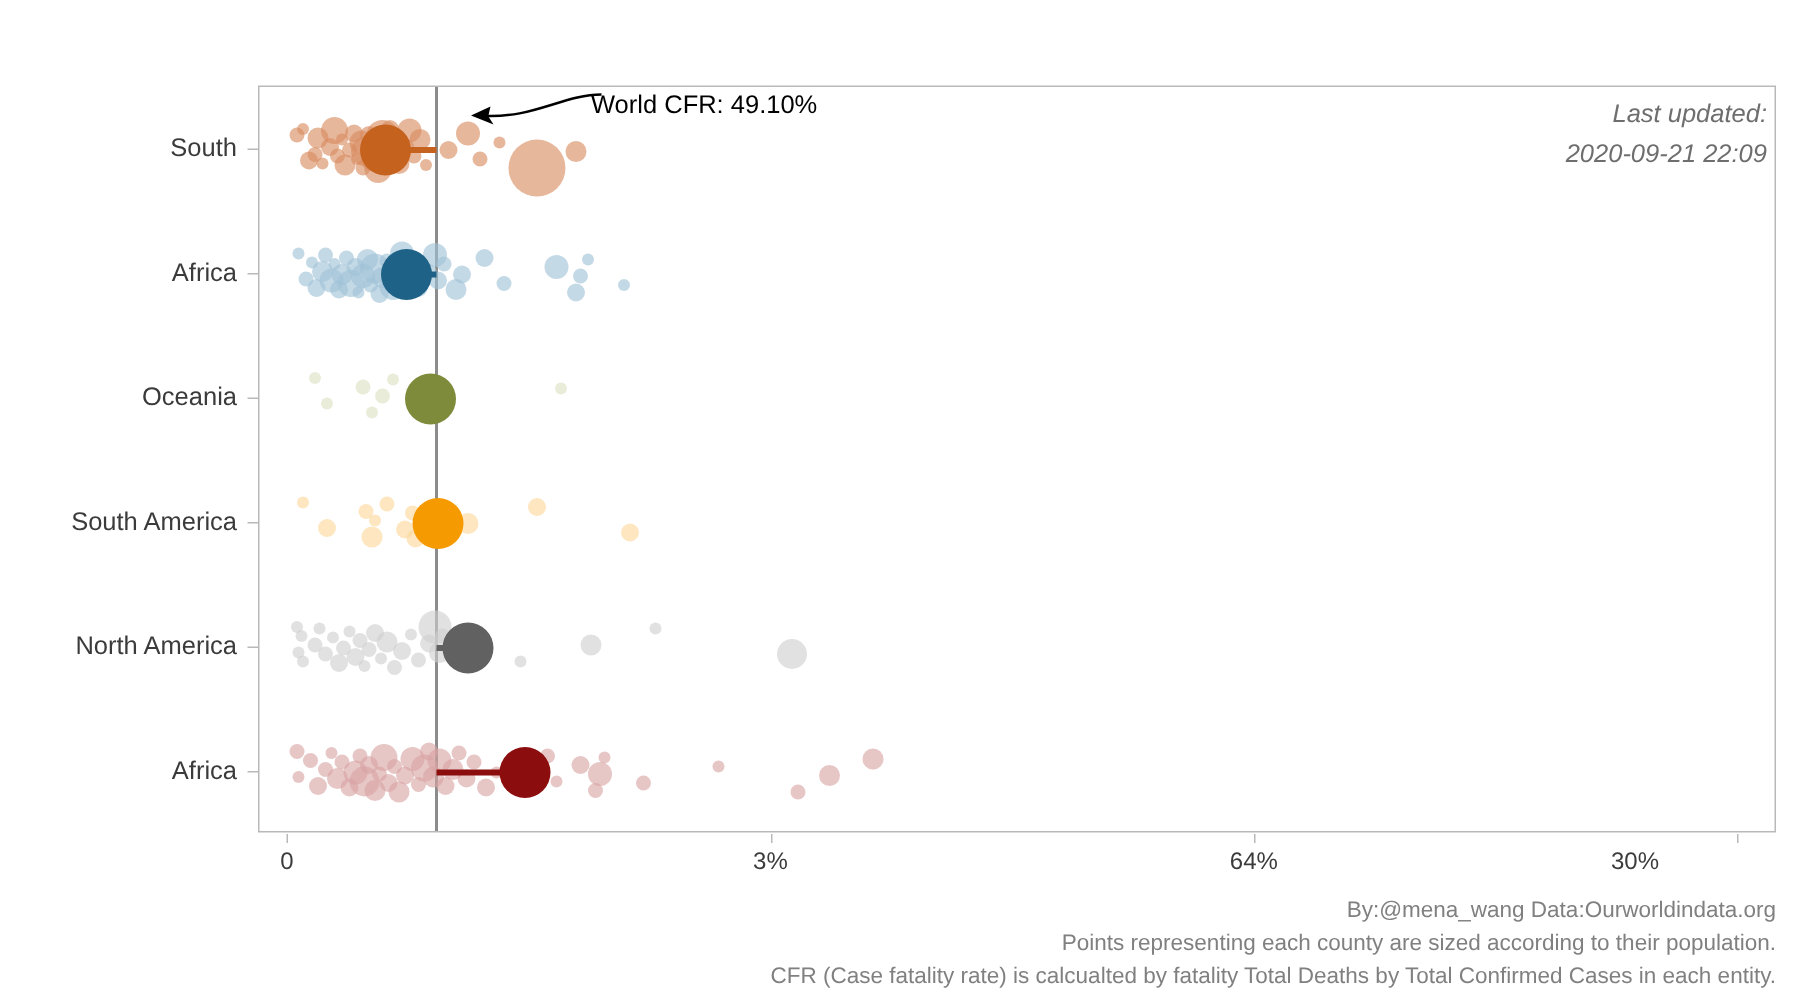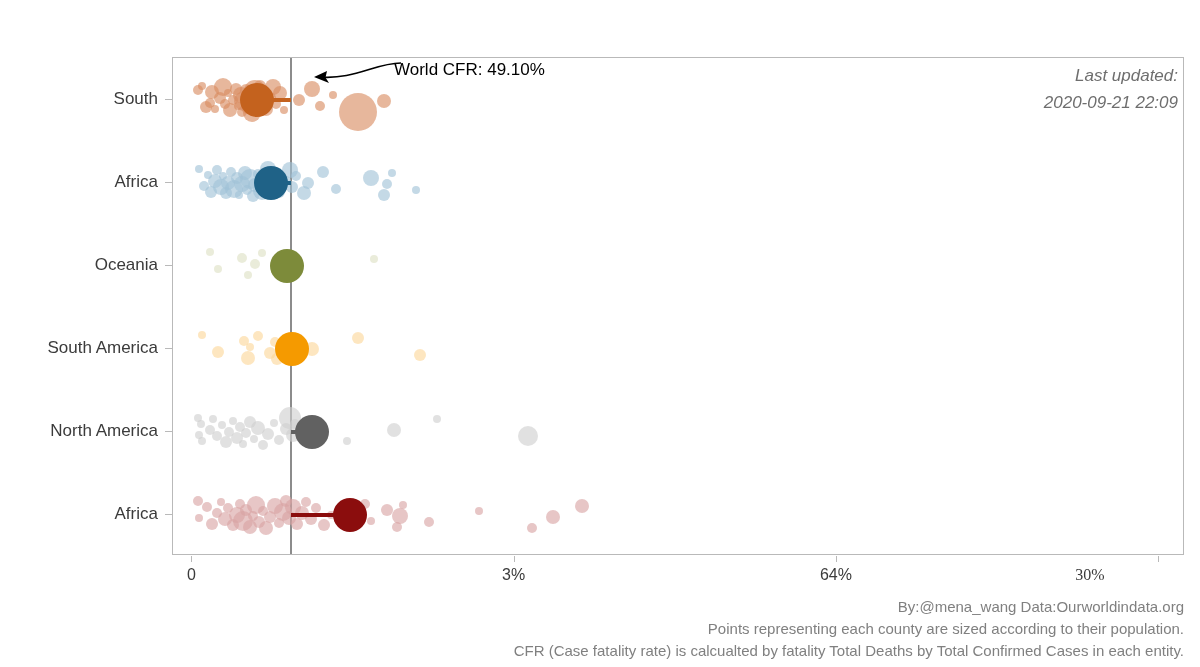--- a/index.html
+++ b/index.html
@@ -360,21 +360,21 @@
       <div class="ylabel" style="left: 0px; width: 158px; top: 504.5px;">Africa</div>
     </div>
   <div id="x-axis">
       <div class="xtick" style="left: 191.338px;"></div>
       <div class="xlabel" style="left: 191.338px;">0</div>
       <div class="xtick" style="left: 513.631px;"></div>
       <div class="xlabel" style="left: 513.631px;">3%</div>
       <div class="xtick" style="left: 835.924px;"></div>
       <div class="xlabel" style="left: 835.924px;">64%</div>
       <div class="xtick" style="left: 1158.22px;"></div>
-      <div class="xlabel" style="left: 1090px; font-family: Liberation Serif, serif;">30%</div>
+      <div class="xlabel" style="left: 1090px;">30%</div>
     </div>
 
   <svg id="cfr-arrow" viewBox="0 0 100 26" xmlns="http://www.w3.org/2000/svg">
     <path d="M 96 5 C 70 5, 50 22, 14 19" fill="none" stroke="#000" stroke-width="1.6"></path>
     <path d="M 9 19 L 22 13 L 20.5 19.5 L 24 25 Z" fill="#000"></path>
   </svg>
   <div id="cfr-annot">World CFR: 49.10%</div>
 
   <div id="last-updated">
     <span class="lu-line">Last updated:</span><br>

